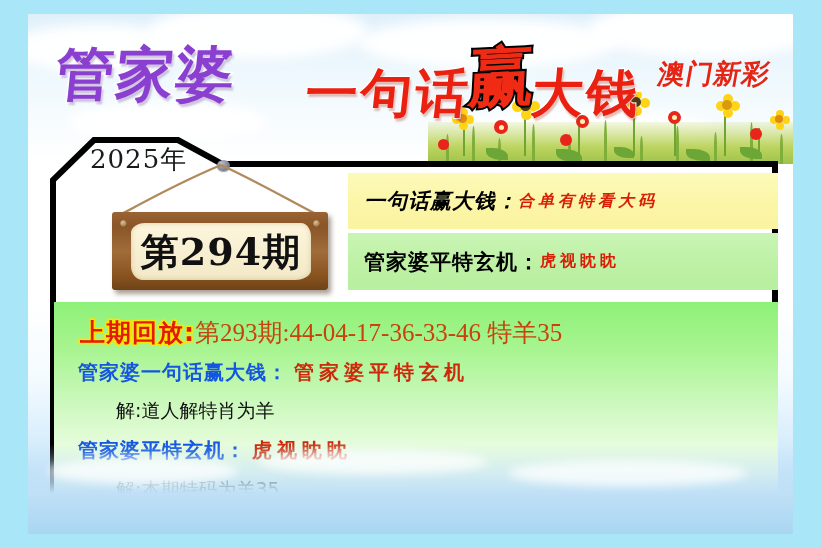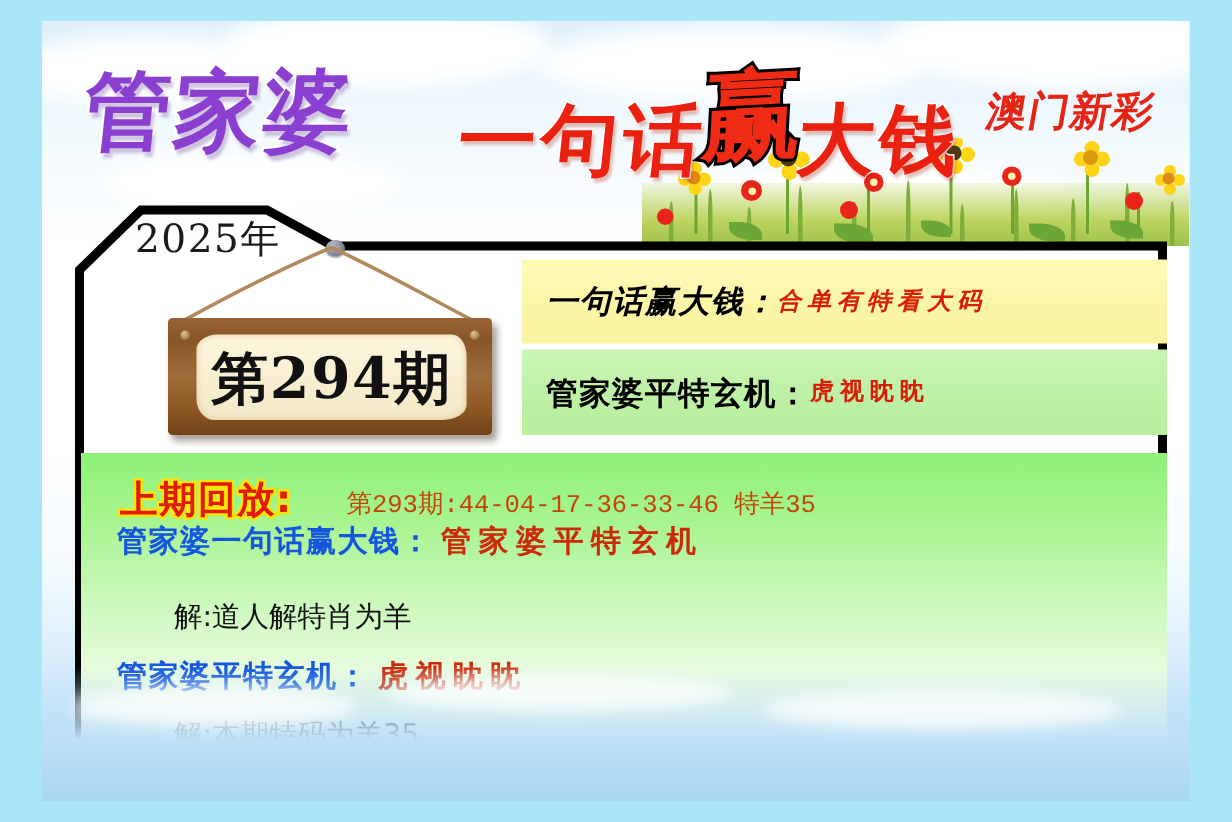--- a/index.html
+++ b/index.html
@@ -146,37 +146,37 @@
   .prow{position:absolute;display:flex;align-items:baseline;}
   .replay{
     left:26px;top:14px;
   }
   .replay-title{
     font-family:"DejaVu Sans","Liberation Sans",sans-serif;
     font-size:25px;font-weight:bold;color:#e01b0c;letter-spacing:1px;
     -webkit-text-stroke:3px #ffe400;paint-order:stroke fill;
   }
   .replay-val{
-    font-family:Liberation Mono, monospace;
-    font-size:17px;color:#c7430b;margin-left:36px;letter-spacing:0px;
+    font-family:Liberation Serif, serif;
+    font-size:25px;color:#c7430b;letter-spacing:0px;
   }
   .blue-line{left:24px;}
   .blue-label{
     font-family:"DejaVu Sans","Liberation Sans",sans-serif;
     font-size:20px;font-weight:bold;color:#1456e0;letter-spacing:1px;
   }
   .red-val{
     font-family:"DejaVu Sans","Liberation Sans",sans-serif;
     font-size:20px;font-weight:bold;color:#cc2a0a;letter-spacing:5px;margin-left:6px;
   }
   .ans{
     font-family:"DejaVu Sans","Liberation Sans",sans-serif;
     font-size:19px;color:#111;letter-spacing:0px;
   }
-  .r2{top:45px;}
+  .r2{top:57px;}
   .r3{top:96px;left:62px;}
   .r4{top:135px;}
   .r5{top:175px;left:62px;}
 </style>
 </head>
 <body>
 
 <div id="page">
   <div class="canvas">
 

